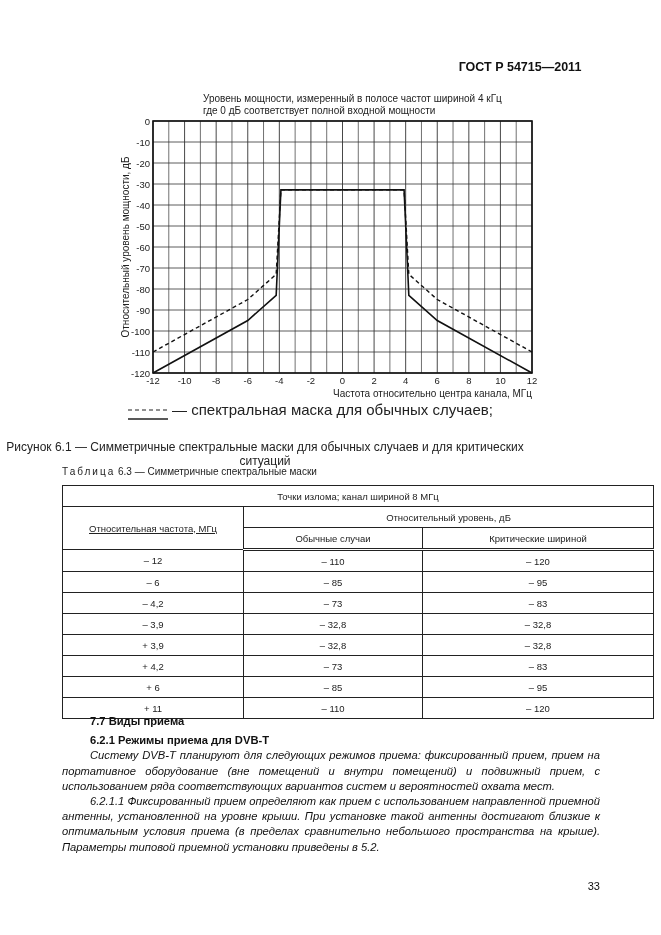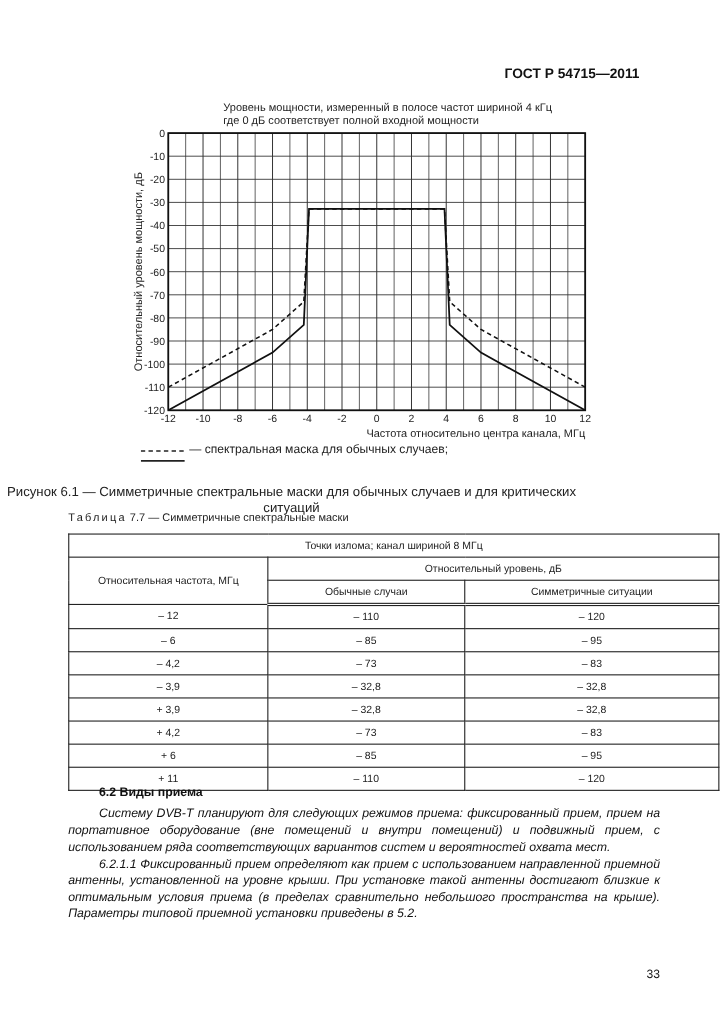--- a/index.html
+++ b/index.html
@@ -1,21 +1,21 @@
 <!DOCTYPE html>
 <html><head>
 <meta charset="utf-8">
 <style>
   html,body{margin:0;padding:0;background:#fff;}
   body{width:661px;height:935px;position:relative;overflow:hidden;font-family:"Liberation Sans",sans-serif;color:#111;}
   .abs{position:absolute;}
   .hdr{left:420px;top:60px;width:200px;text-align:center;font-weight:bold;font-size:12.5px;}
   .ctitle{left:203px;top:93px;font-size:10px;line-height:12px;color:#222;}
   svg text{font-family:"Liberation Sans",sans-serif;}
-  .legend{left:128px;top:403px;font-size:11px;line-height:13px;color:#222;}
+  .legend{left:128px;top:403px;font-size:15px;line-height:13px;color:#222;}
   .legend .row{display:flex;align-items:center;gap:4px;}
   .caption{left:0;width:530px;top:440px;text-align:center;font-size:12px;color:#222;}
   .tcap{left:62px;top:466px;font-size:10px;color:#222;}
   .tcap .sp{letter-spacing:2px;}
   table.mask{position:absolute;left:62px;top:485px;width:592px;border-collapse:collapse;font-size:9.5px;color:#222;}
   table.mask td{border:1.2px solid #222;text-align:center;height:20px;padding:0;}
   table.mask tr.head-last td{border-bottom:3px double #222;}
   .body-text{left:62px;top:714px;width:538px;font-size:11.2px;line-height:15.2px;color:#111;}
   .body-text p{margin:0;text-align:justify;}
   .body-text .h{font-weight:bold;padding-left:28px;margin-bottom:4px;}
@@ -113,34 +113,34 @@
   </div>
   <div class="row">
     <svg width="40" height="6">
         <line x1="0" y1="3" x2="40" y2="3" stroke="#222" stroke-width="1.5"></line>
       </svg>
   </div>
 </div>
 
 <div class="abs caption">Рисунок 6.1 — Симметричные спектральные маски для обычных случаев и для критических ситуаций</div>
 
-<div class="abs tcap"><span class="sp">Таблица</span><span> 7.7 — Симметричные спектральные маски</span></div>
+<div class="abs tcap"><span class="sp">Таблица</span><span> 6.3 — Симметричные спектральные маски</span></div>
 
 <table class="mask">
   <tbody>
       <tr>
     <td colspan="3">Точки излома; канал шириной 8 МГц</td>
   </tr>
   <tr>
-    <td rowspan="2" style="width:180px;" class="hb">Относительная частота, МГц</td>
+    <td rowspan="2" style="width:180px;text-decoration:underline;" class="hb">Относительная частота, МГц</td>
     <td colspan="2">Относительный уровень, дБ</td>
   </tr>
   <tr class="head-last">
     <td style="width:178px;">Обычные случаи</td>
-    <td>Симметричные ситуации</td>
+    <td>Критические шириной</td>
   </tr>
   </tbody>
     <tbody id="tbody">
       <tr>
         <td>– 12</td>
         <td>– 110</td>
         <td>– 120</td>
       </tr>
       <tr>
         <td>– 6</td>
@@ -174,18 +174,19 @@
       </tr>
       <tr>
         <td>+ 11</td>
         <td>– 110</td>
         <td>– 120</td>
       </tr>
     </tbody>
 </table>
 
 <div class="abs body-text">
-  <p class="h">6.2 Виды приема</p>
+  <p class="h">7.7 Виды приема</p>
+  <p class="h" style="margin-bottom:0">6.2.1 Режимы приема для DVB-T</p>
   <p class="ind">Систему DVB-T планируют для следующих режимов приема: фиксированный прием, прием на портативное оборудование (вне помещений и внутри помещений) и подвижный прием, с использованием ряда соответствующих вариантов систем и вероятностей охвата мест.</p>
   <p class="ind">6.2.1.1 Фиксированный прием определяют как прием с использованием направленной приемной антенны, установленной на уровне крыши. При установке такой антенны достигают близкие к оптимальным условия приема (в пределах сравнительно небольшого пространства на крыше). Параметры типовой приемной установки приведены в 5.2.</p>
 </div>
 
 <div class="abs pnum">33</div>
 
 </body></html>

